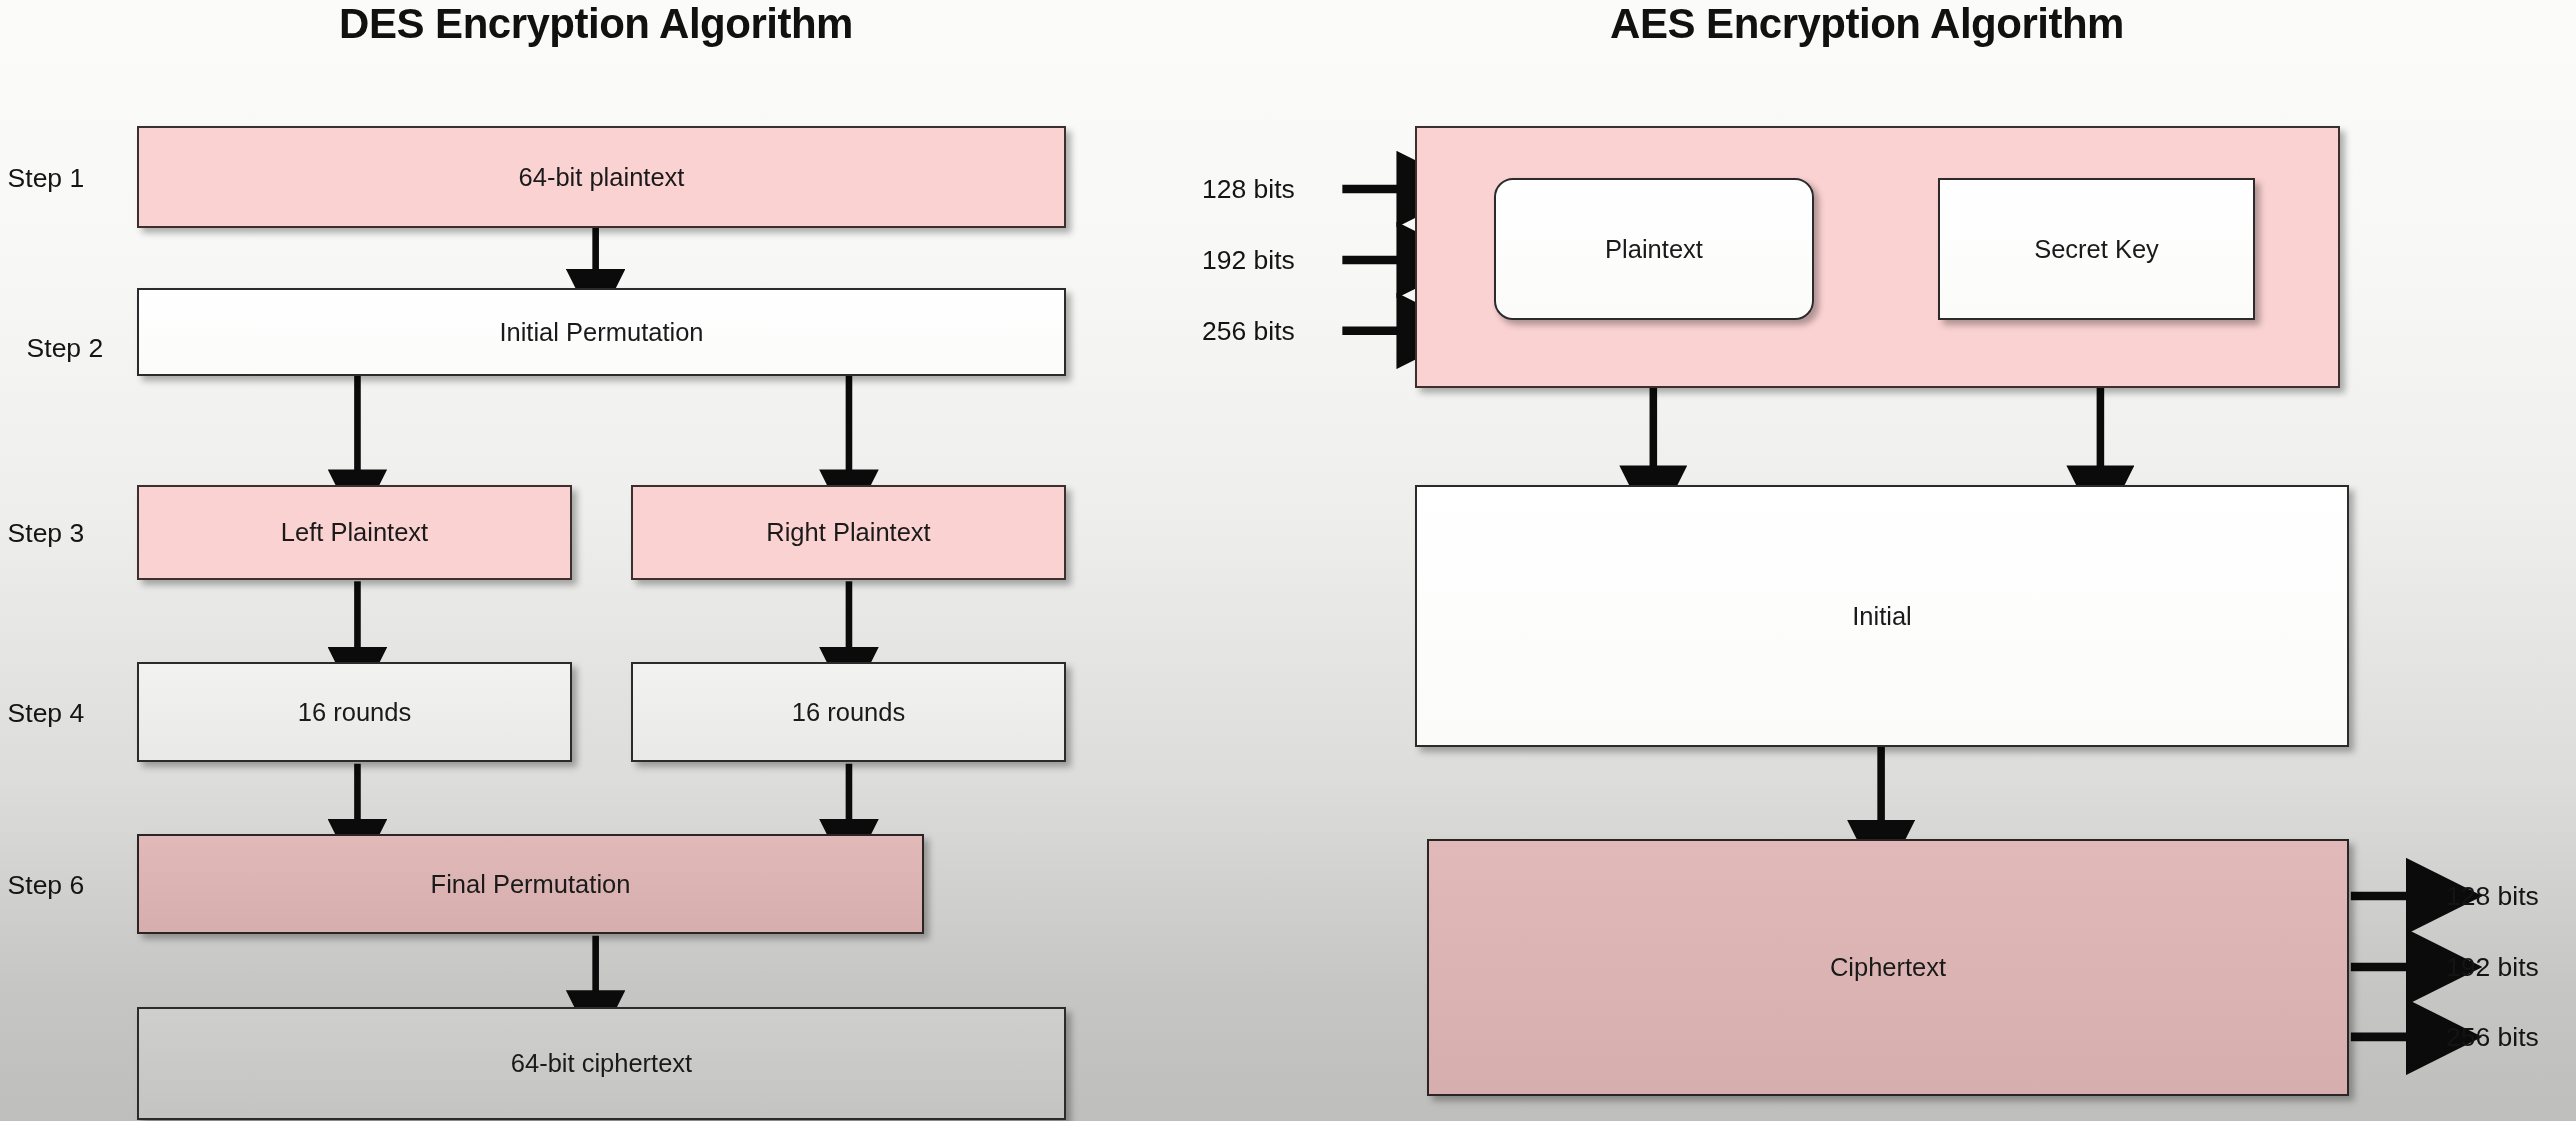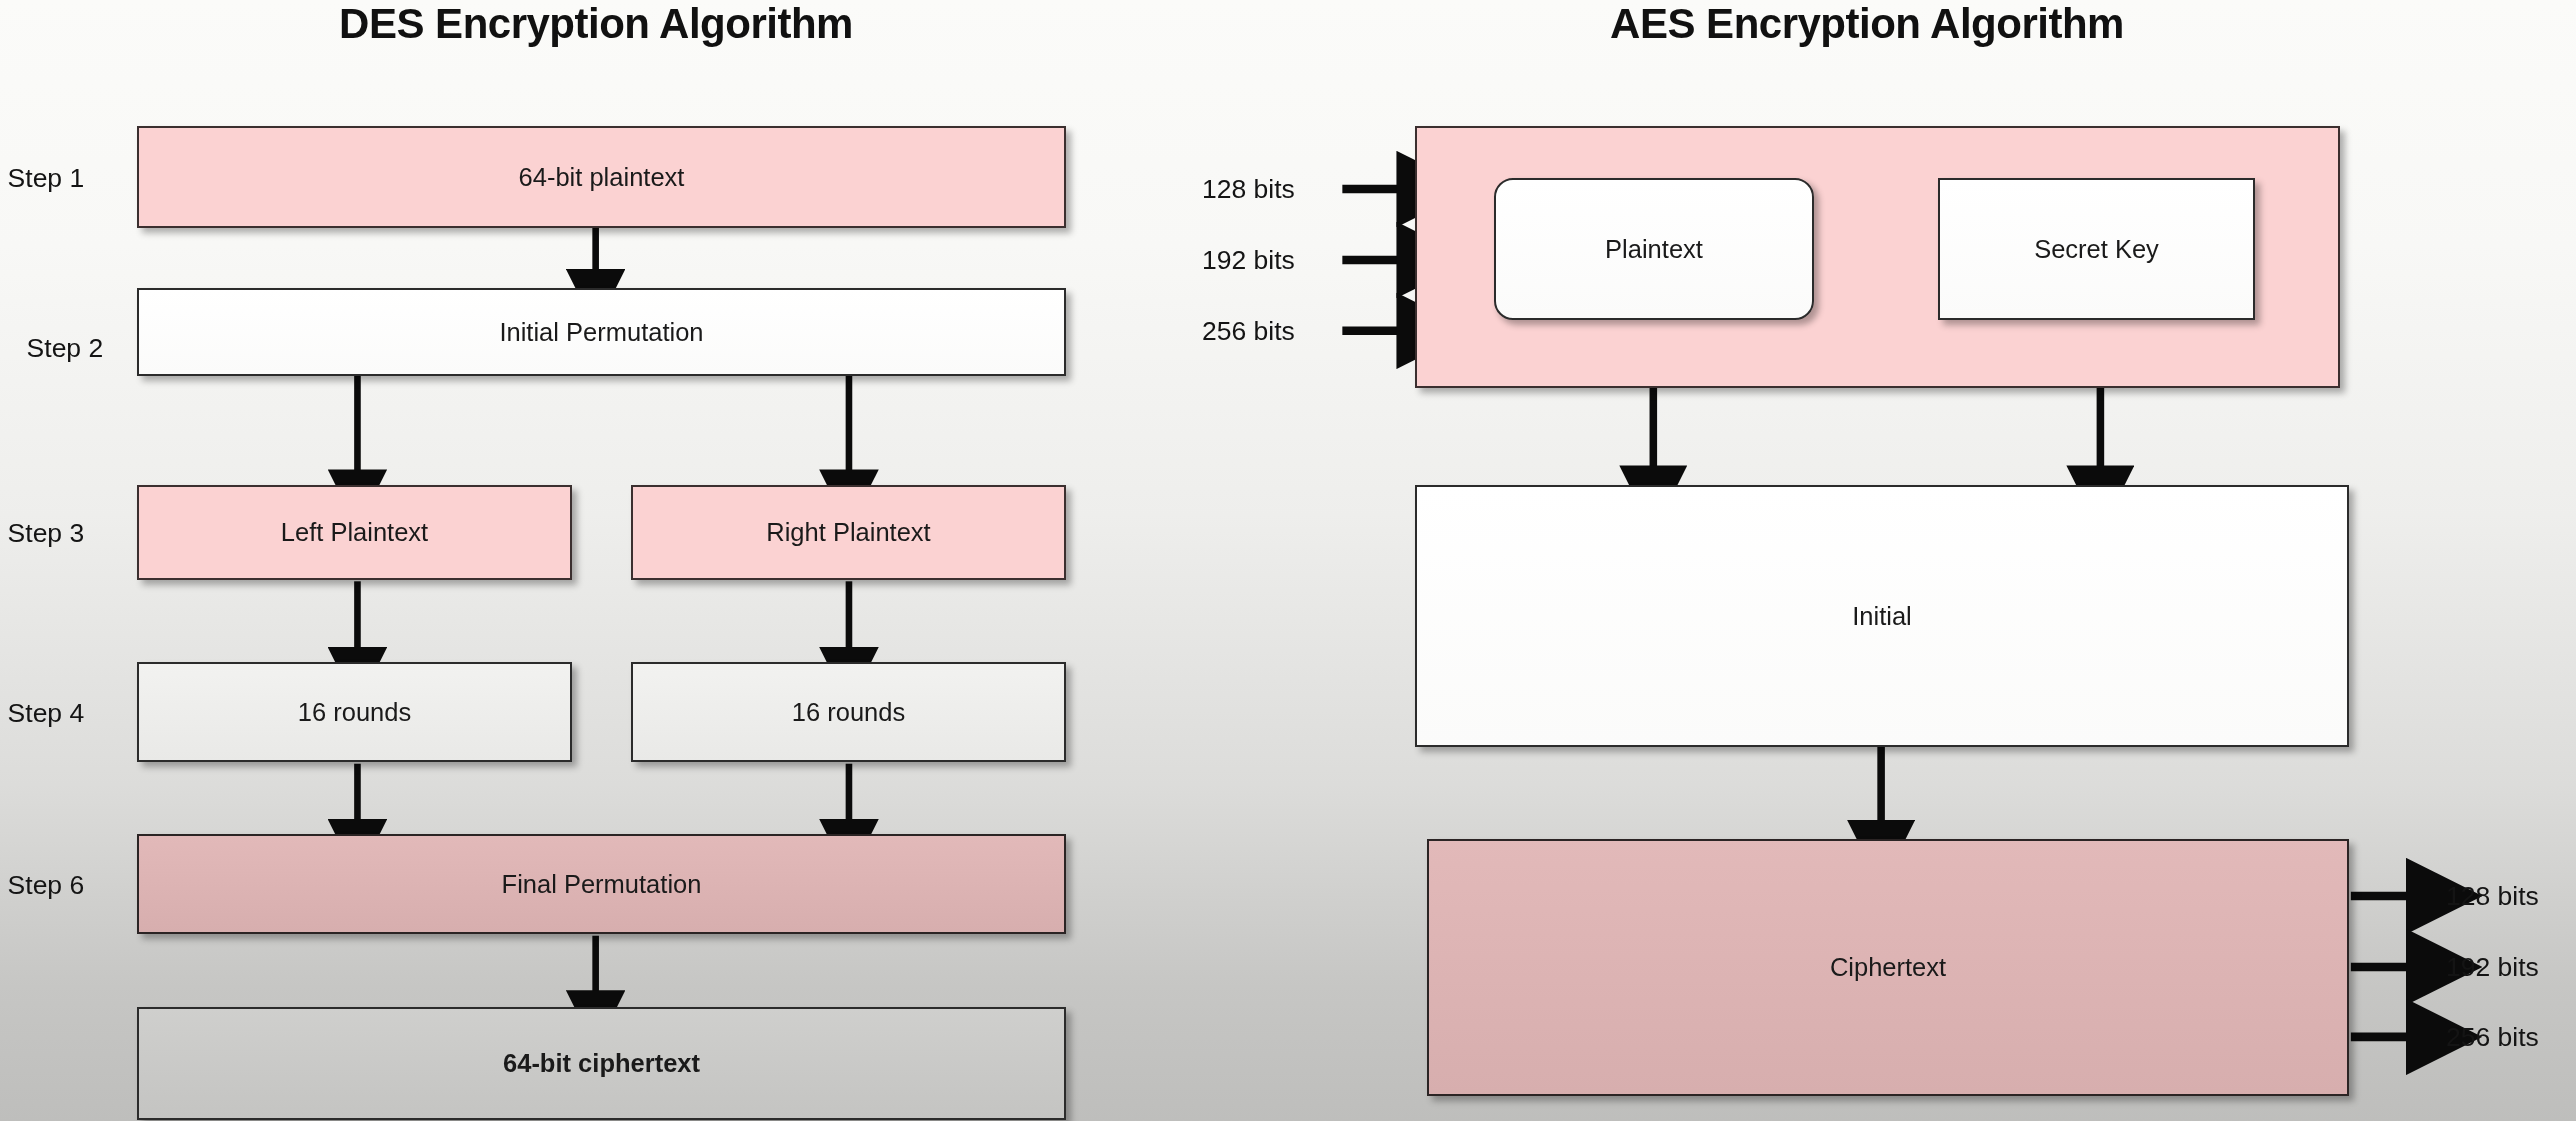--- a/index.html
+++ b/index.html
@@ -25,21 +25,21 @@
     border:2.8px solid #332b2b;
     box-shadow:4.7px 4.7px 6.6px rgba(0,0,0,0.30);
     display:flex;align-items:center;justify-content:center;
     font-size:25.5px;color:#1a1a1a;
     text-align:center;
   }
   .fill-pink   {background:#fbd2d2;border-color:#3b2f2f;}
   .fill-rose   {background:linear-gradient(to bottom,#e2b9b9,#d7aeae);border-color:#2b2424;}
   .fill-white  {background:linear-gradient(to bottom,#ffffff,#fbfbfa);border-color:#2b2b2b;}
   .fill-light  {background:linear-gradient(to bottom,#f2f2f0,#e9e9e7);border-color:#2b2b2b;}
-  .fill-gray   {background:linear-gradient(to bottom,#cfcfcd,#c4c4c2);border-color:#2b2b2b;font-weight:bold;}
+  .fill-gray   {background:linear-gradient(to bottom,#cfcfcd,#c4c4c2);border-color:#2b2b2b;}
   .node .label{pointer-events:none;}
 
   
   .steplabel{
     position:absolute;font-size:26.5px;color:#141414;white-space:nowrap;
   }
 
   
   .bitlabel{
     position:absolute;font-size:26.5px;color:#141414;white-space:nowrap;
@@ -119,21 +119,21 @@
   </div>
 
   <div class="node fill-light" style="left:137px;top:662px;width:435px;height:100px;">
     <span class="label">16 rounds</span>
   </div>
 
   <div class="node fill-light" style="left:631px;top:662px;width:435px;height:100px;">
     <span class="label">16 rounds</span>
   </div>
 
-  <div class="node fill-rose" style="left:137px;top:834px;width:929px;height:100px;align-items:center;">
+  <div class="node fill-rose" style="left:137px;top:834px;width:787px;height:100px;align-items:center;">
     <span class="label">Final Permutation</span>
   </div>
 
   <div class="node fill-gray" style="left:137px;top:1007px;width:929px;height:113px;">
     <span class="label">64-bit ciphertext</span>
   </div>
 
   <div class="title" style="left:1536px;top:0px;width:662px;">AES Encryption Algorithm</div>
 
   <div class="bitlabel" style="left:1202px;top:174px;">128 bits</div>

